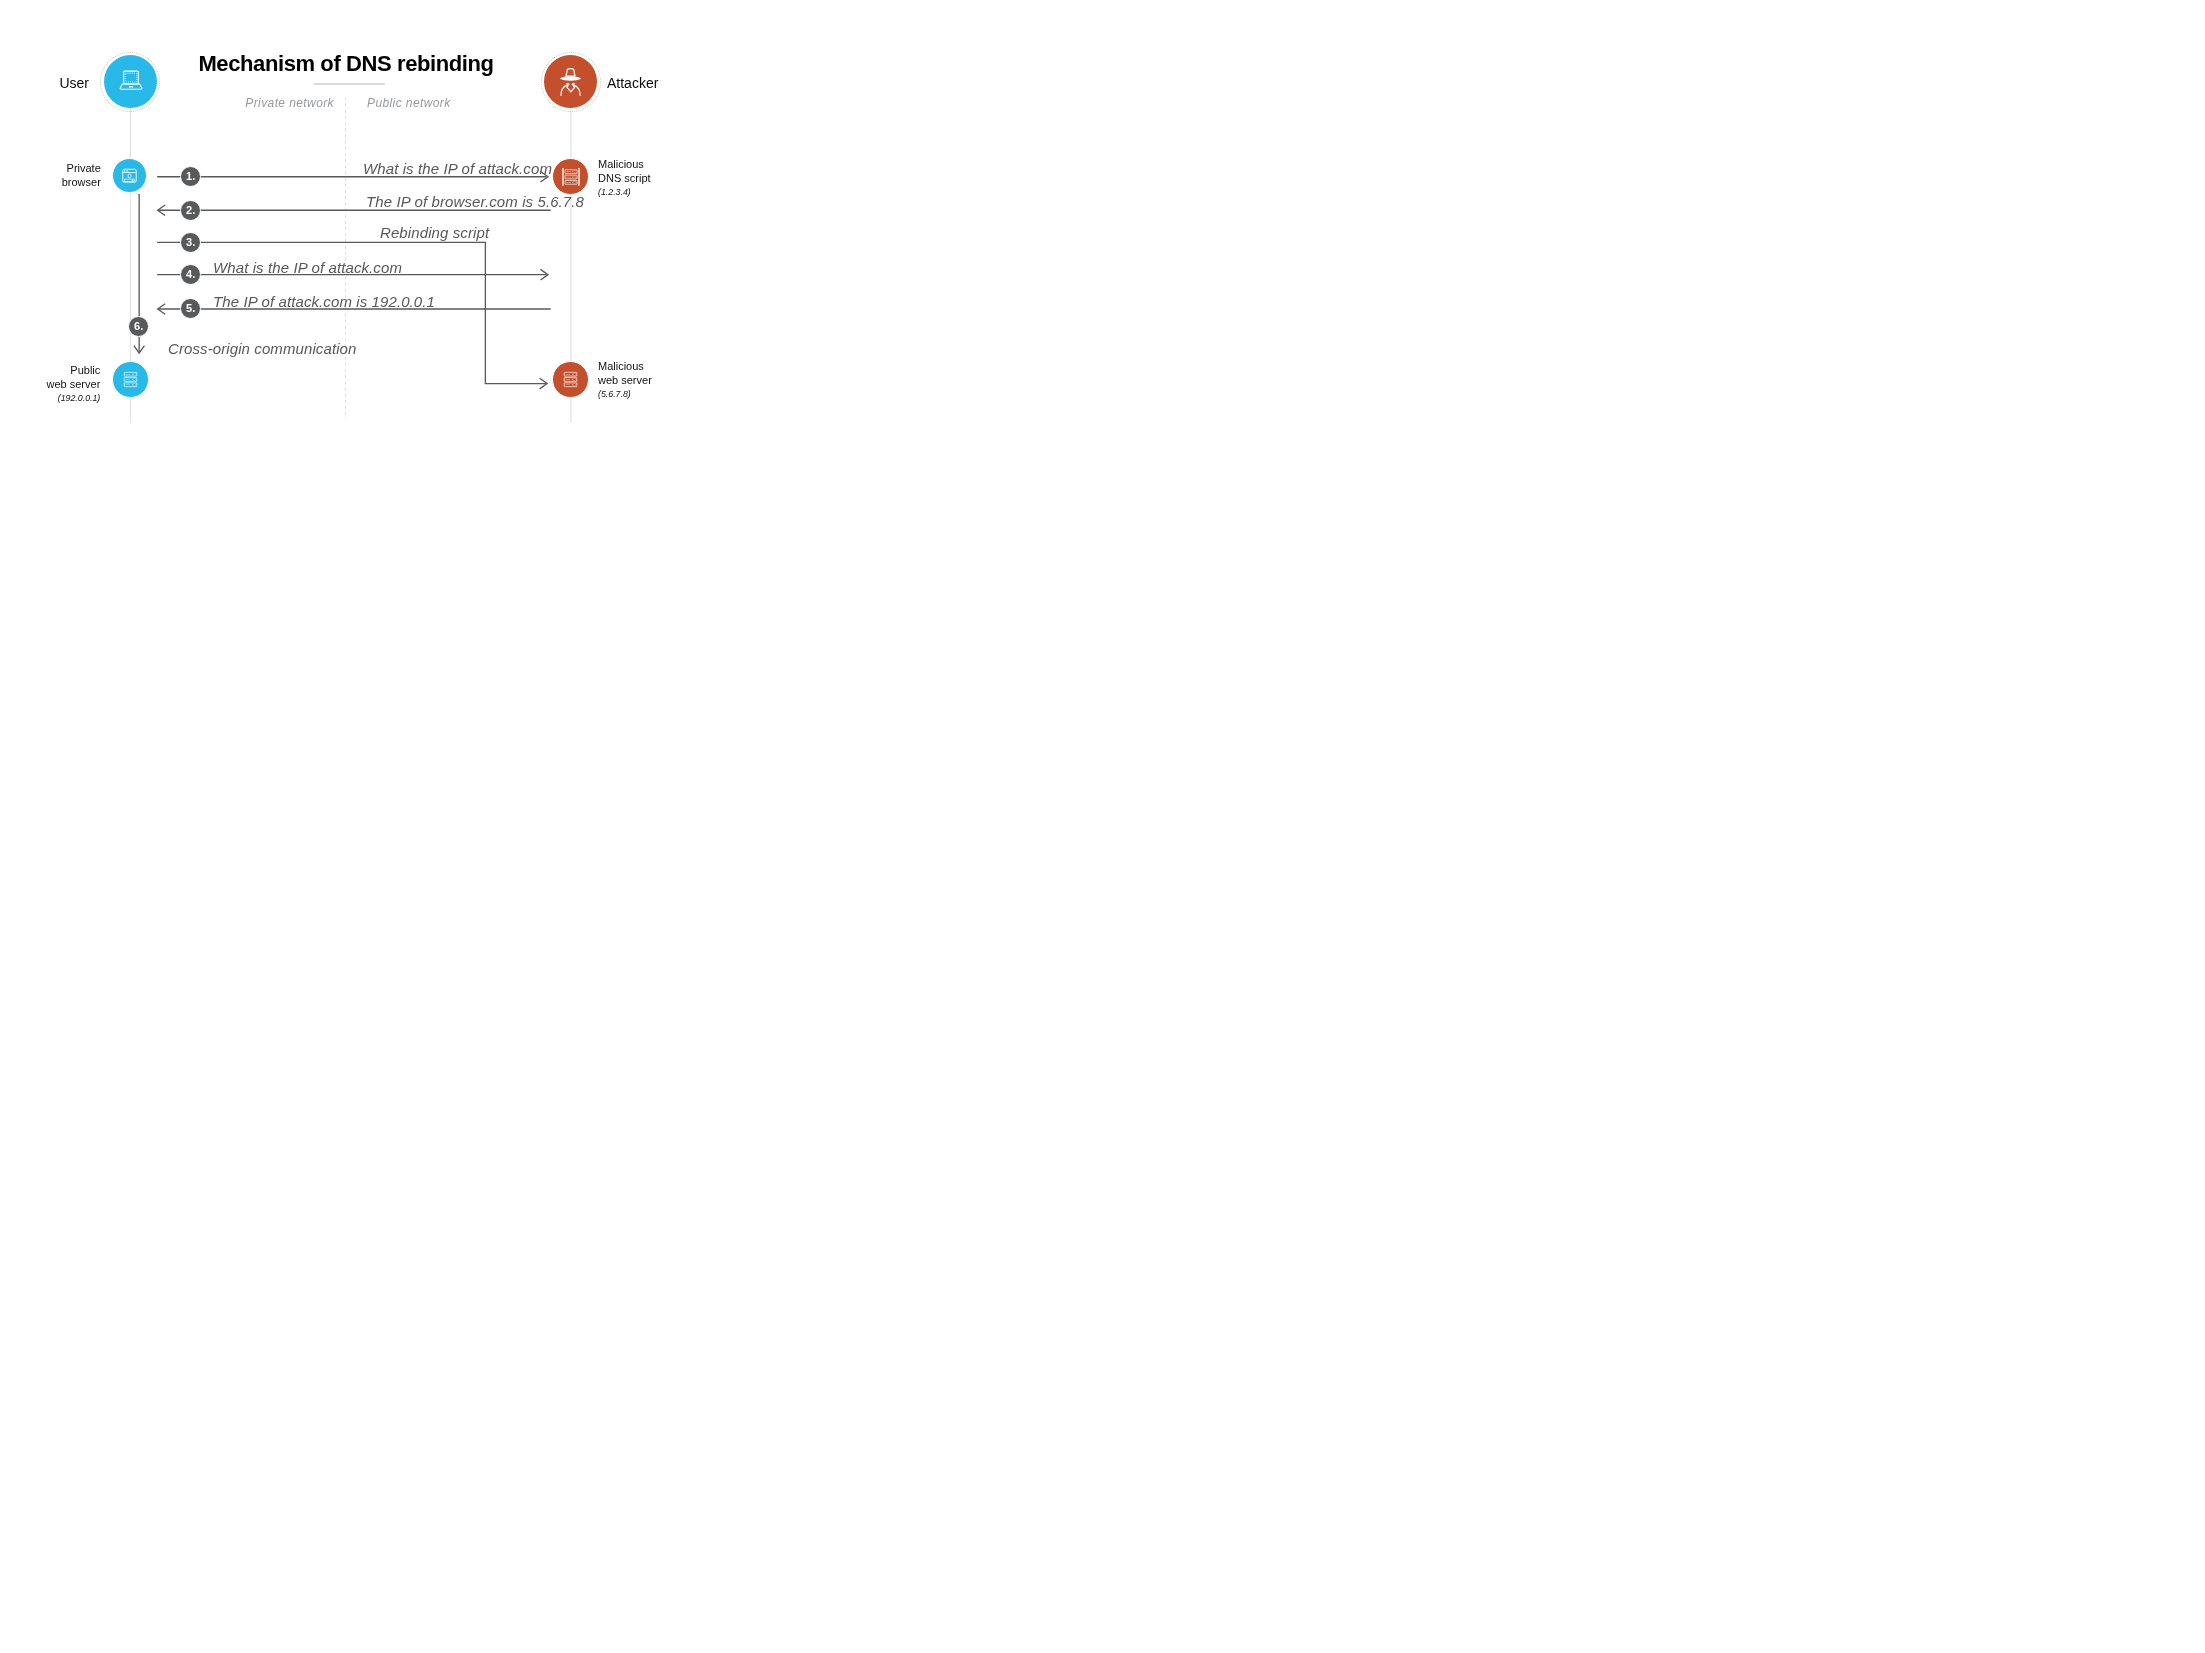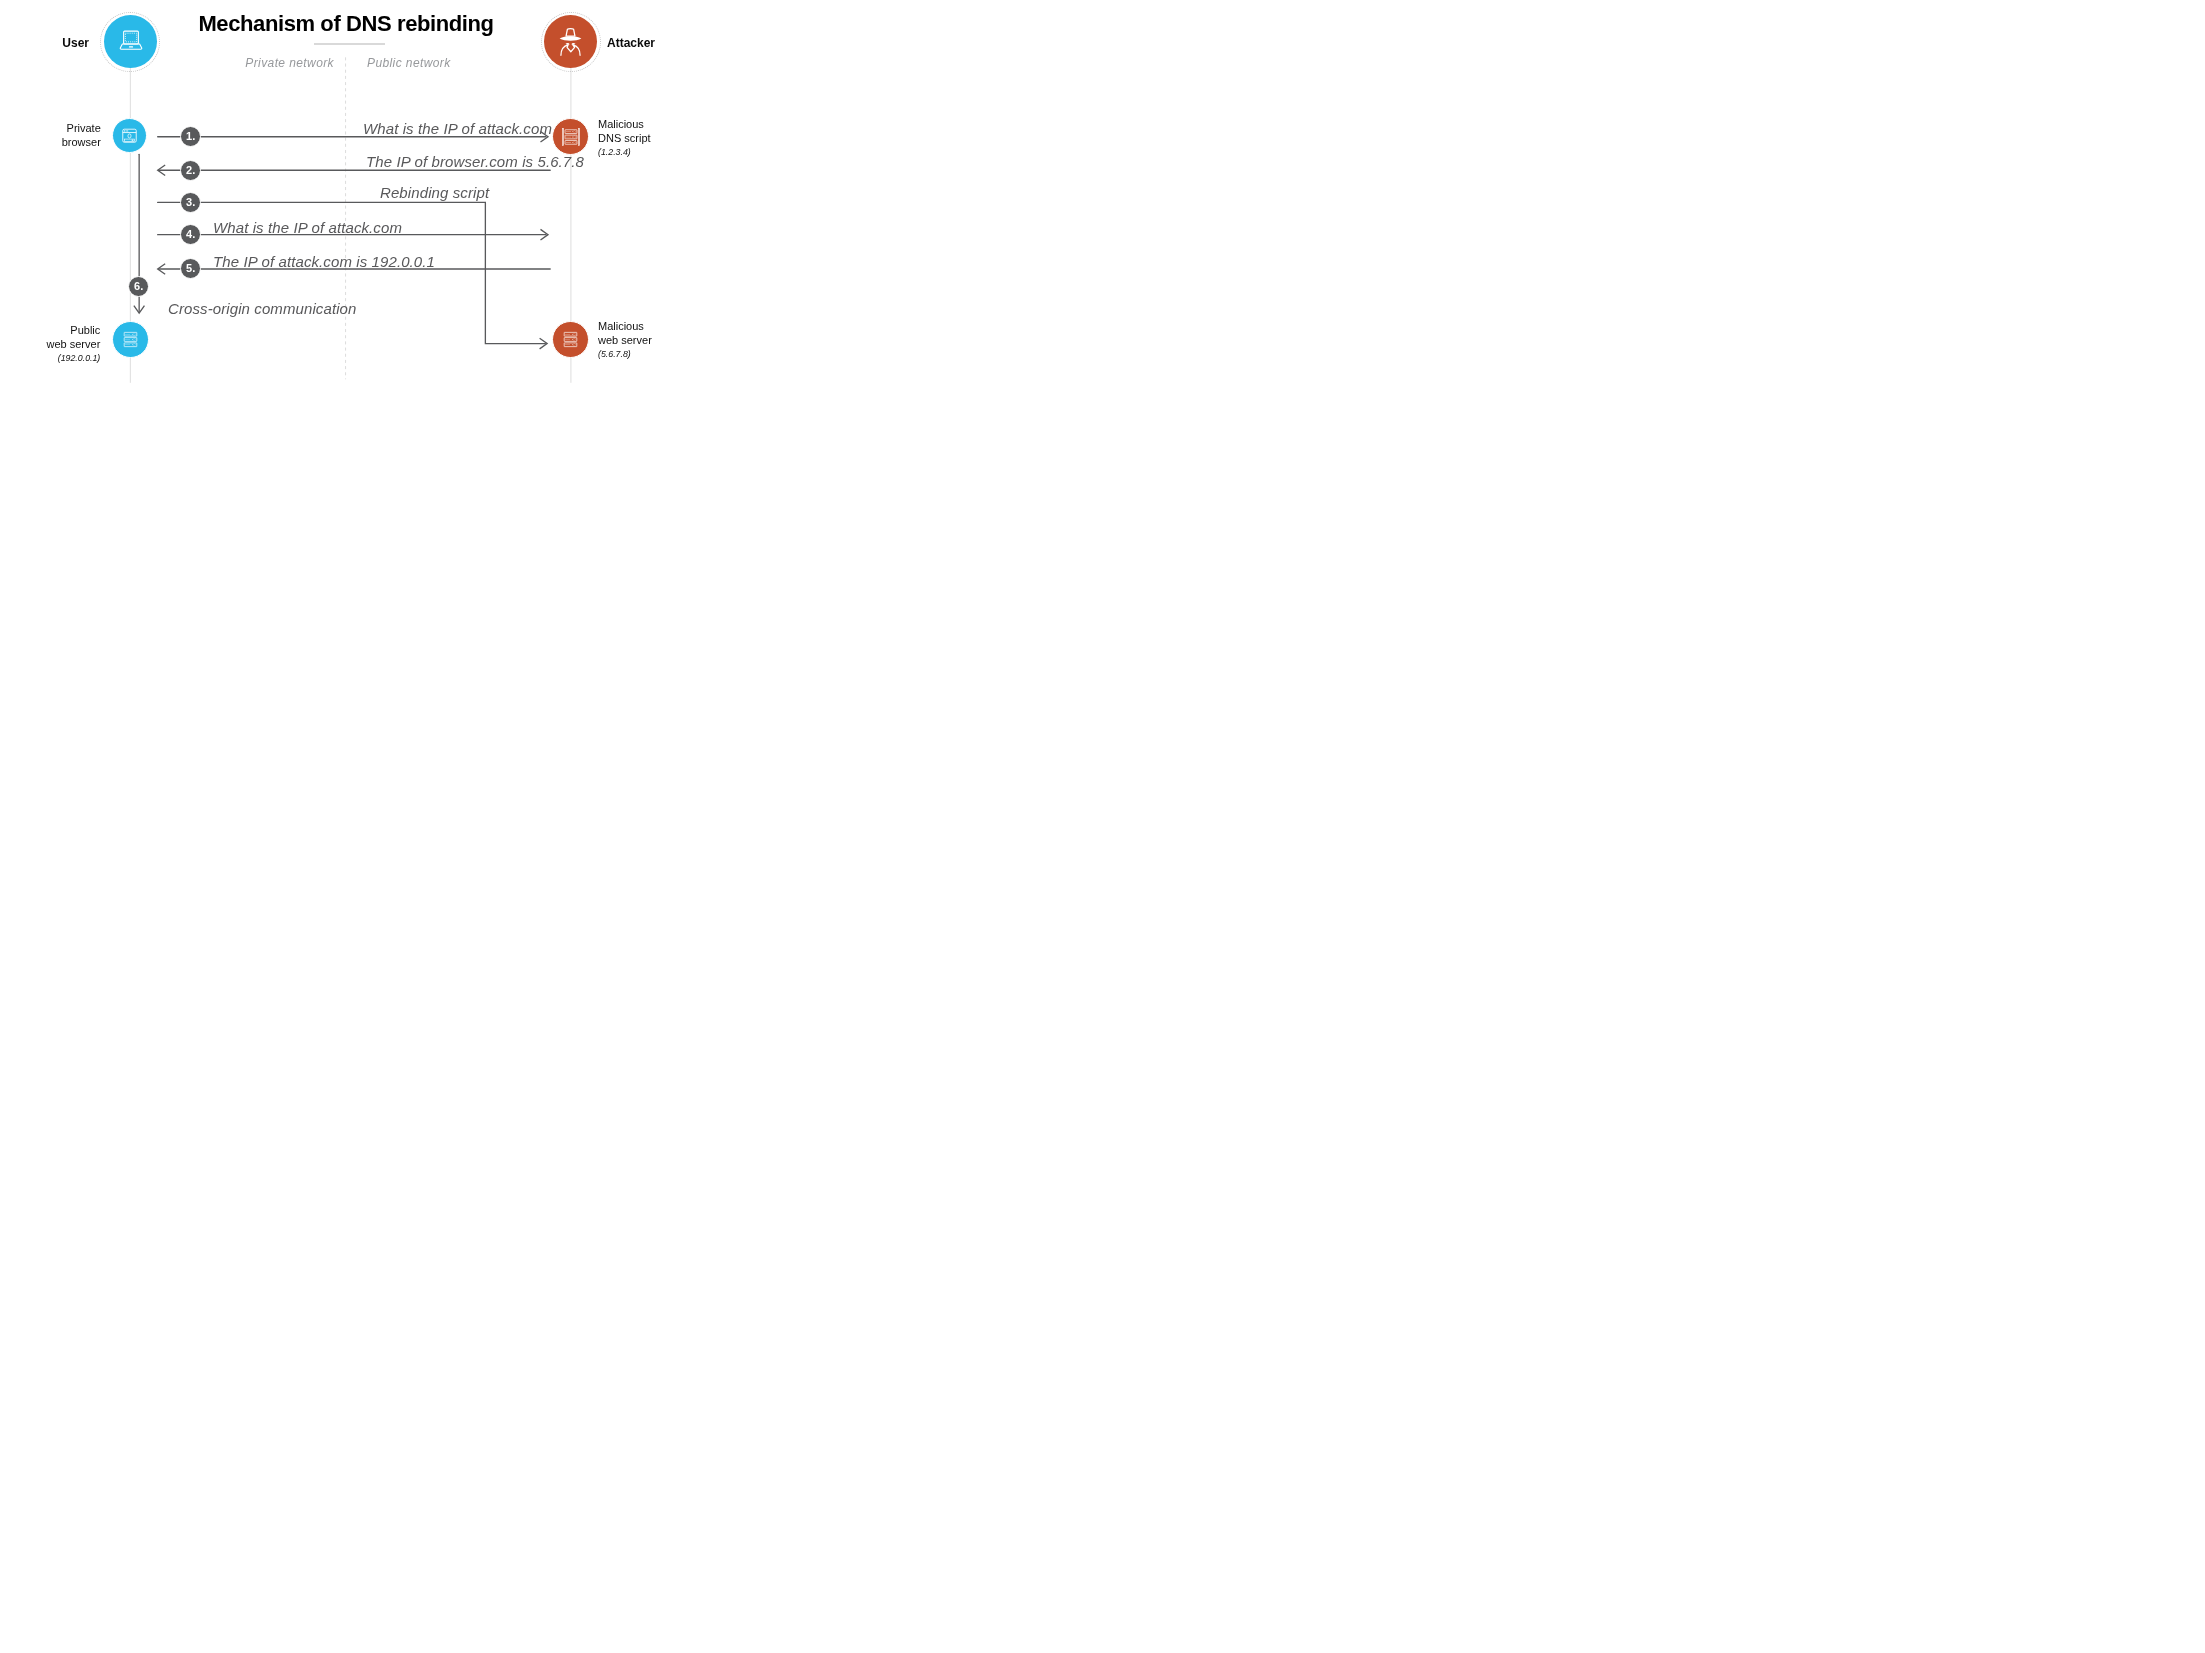--- a/index.html
+++ b/index.html
@@ -1,18 +1,19 @@
 <!DOCTYPE html>
 <html style="font-size:7px"><head>
 <meta charset="utf-8">
 <style>
   html,body{margin:0;padding:0;background:#ffffff;}
   .stage{
     position:relative;width:692px;height:389px;background:#ffffff;overflow:hidden;
     font-family:"Liberation Sans","DejaVu Sans",sans-serif;
+    margin-top:40px;
   }
   .abs{position:absolute;}
   svg.layer{position:absolute;left:0;top:0;width:692px;height:389px;}
 
   .page-title{
     left:0;top:10.6px;width:692px;text-align:center;
     font-size:22px;font-weight:800;letter-spacing:-0.4px;color:#000;
   }
   .title-underline{left:314px;top:43px;width:71px;height:2.2px;background:#d9d9d9;}
 
@@ -28,21 +29,21 @@
   }
   .big{width:53px;height:53px;}
   .ring{
     border:0.9px dotted #c6c6c6;border-radius:50%;box-sizing:border-box;
   }
   .blue{background:#29b9e8;}
   .red{background:#c44f2c;}
   .entity{border:1.3px solid #ffffff;}
 
   .actor-name{
-    font-size:12px;font-weight:700;color:#0a0a0a;line-height:14px;
+    font-size:14px;font-weight:400;color:#0a0a0a;line-height:14px;
   }
   .entity-label{
     font-size:11px;font-weight:400;color:#111111;line-height:13.7px;
   }
   .entity-label .ip{
     font-size:8.8px;font-style:italic;display:block;margin-top:1.8px;line-height:10.6px;
   }
   .right-align{text-align:right;}
 
   .step-circle{

